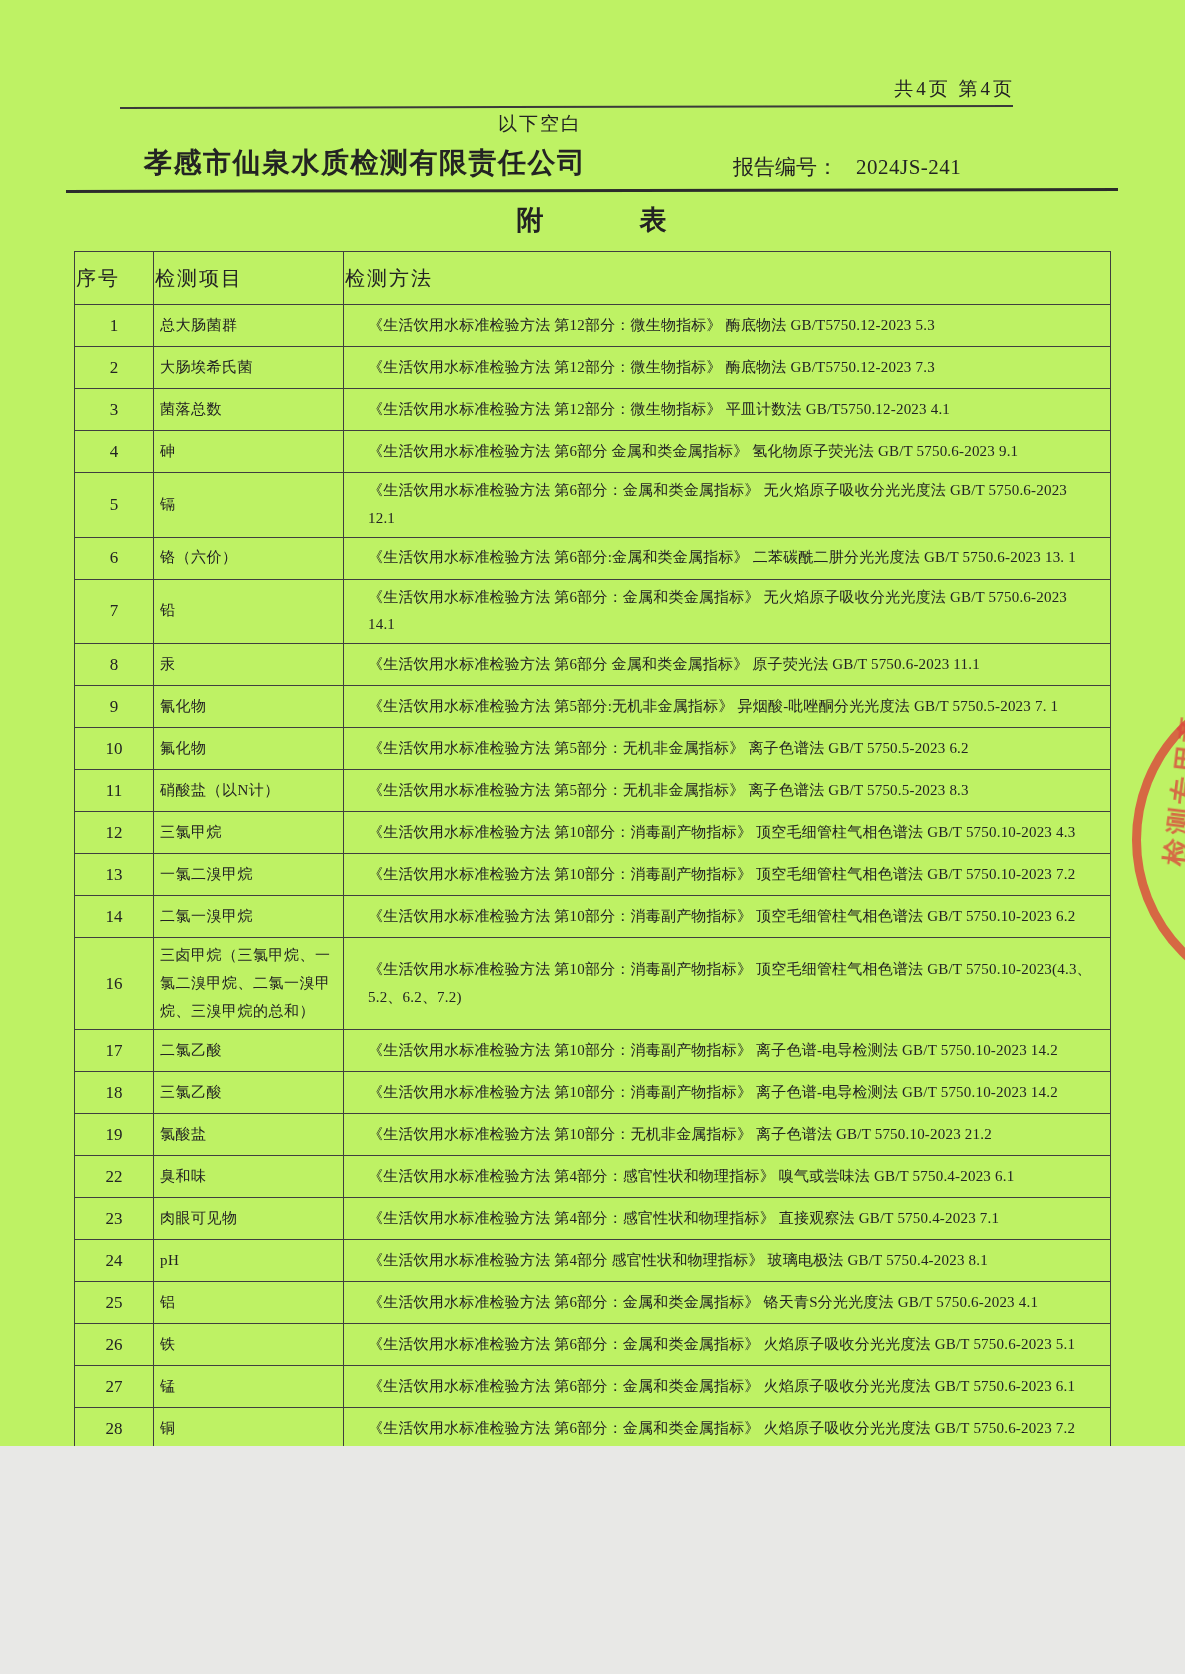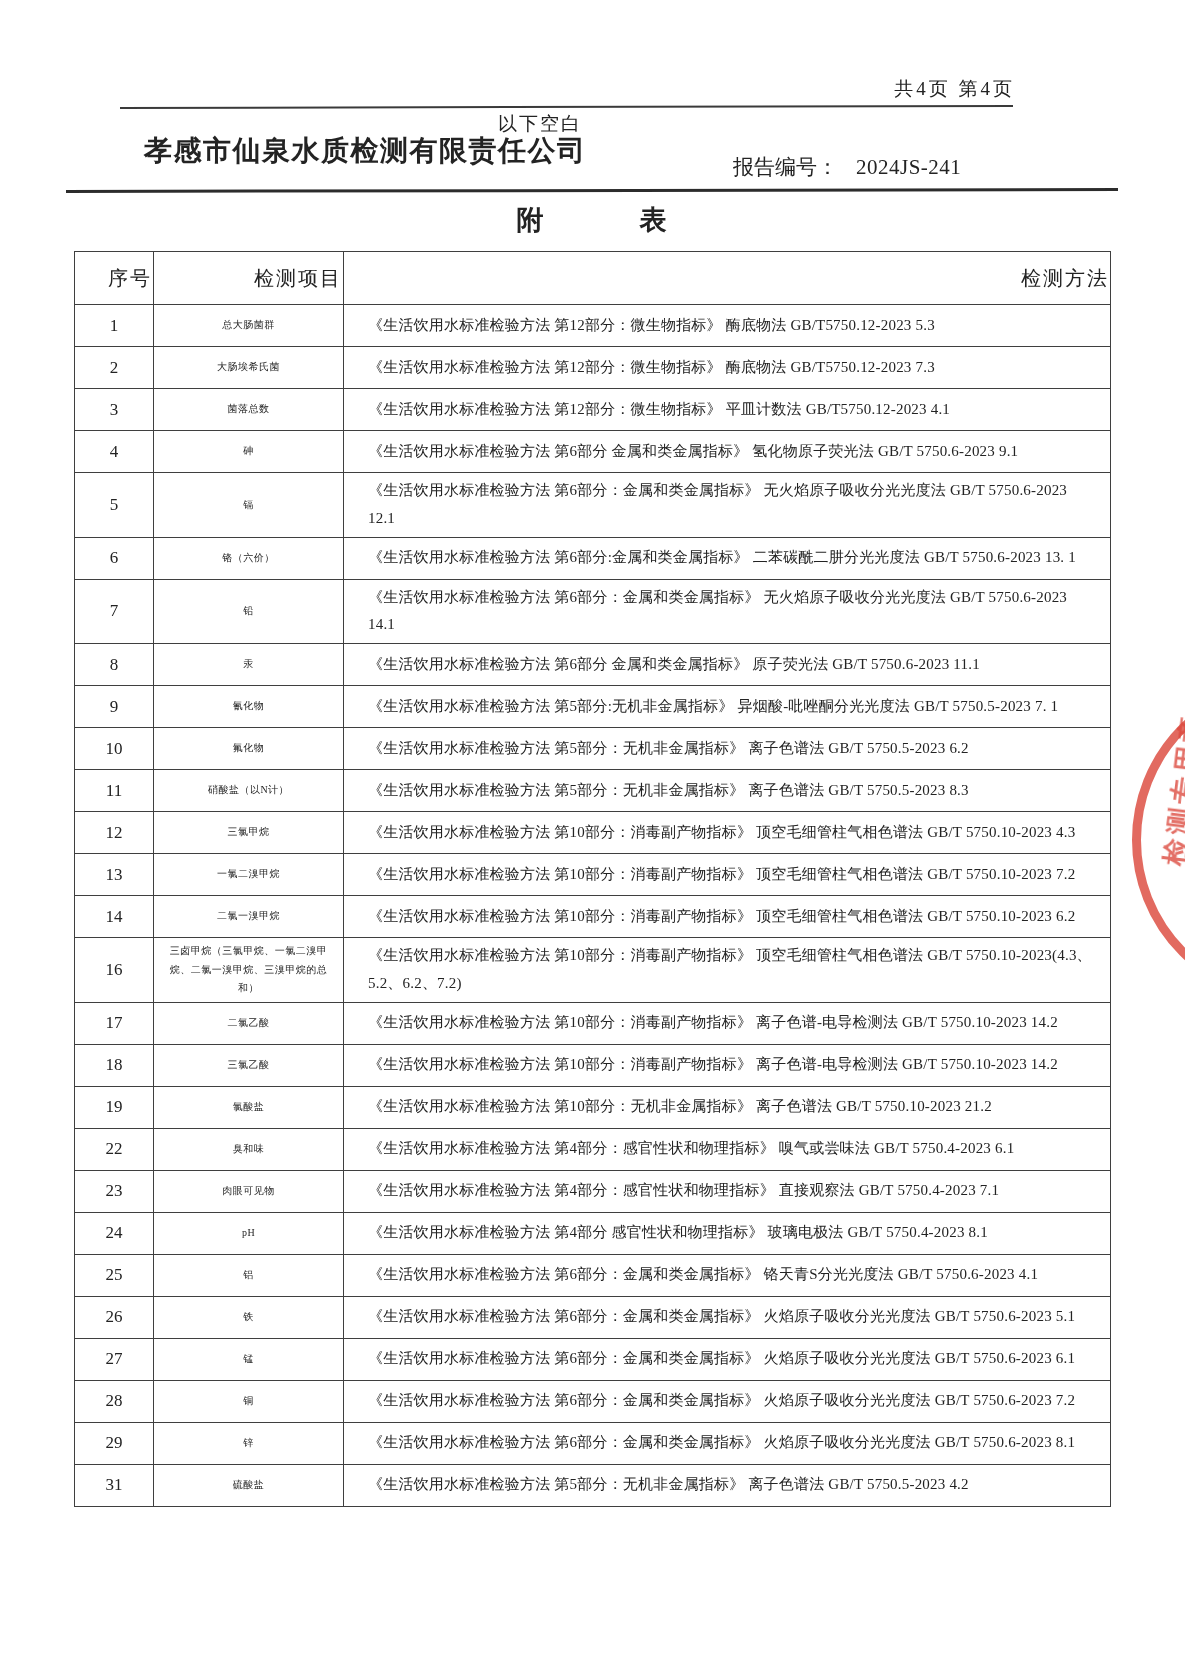--- a/index.html
+++ b/index.html
@@ -1,39 +1,39 @@
 <!DOCTYPE html>
 <html><head>
 <meta charset="utf-8">
 <style>
   html,body{margin:0;padding:0;background:#e8e8e6;}
   .page{
     position:relative;
-    width:1185px;height:1674px;
+    width:1185px;height:1446px;
     margin:0 auto;
-    background:#ffffff;
+    background:#bef264;
     overflow:hidden;
     font-family:"Liberation Serif","DejaVu Serif",serif;
     color:#232323;
   }
   
   .page-info{
     position:absolute;top:76px;right:170px;
     font-size:19px;letter-spacing:3px;white-space:nowrap;
   }
   .top-rule{
     position:absolute;top:106px;left:120px;width:893px;
     border-top:2px solid #3a3a3a;transform:rotate(-0.12deg);
   }
   .blank-note{
     position:absolute;top:111px;left:498px;
     font-size:19px;letter-spacing:2px;
   }
   .company{
-    position:absolute;top:132px;left:144px;
+    position:absolute;top:144px;left:144px;
     font-size:28px;font-weight:bold;letter-spacing:1.5px;
     font-family:"Liberation Sans","DejaVu Sans",sans-serif;
   }
   .report-line{
     position:absolute;top:153px;left:733px;
     font-size:21px;white-space:nowrap;
   }
   .report-line .rep-no{margin-left:18px;letter-spacing:.5px;margin-top:40px;}
   .thick-rule{
     position:absolute;top:189px;left:66px;width:1052px;
@@ -53,26 +53,26 @@
   table.main col.c1{width:79px;}
   table.main col.c2{width:190px;}
   table.main col.c3{width:767px;}
   table.main th,table.main td{
     border:1px solid #3f3f3f;
     vertical-align:middle;
     background:transparent;
   }
   table.main th{
     height:50px;font-size:20px;font-weight:normal;
-    letter-spacing:2px;text-align:right;
+    letter-spacing:2px;text-align:left;
   }
   table.main td{height:33px;}
   td.no{text-align:center;font-size:17px;}
   td.item{
-    text-align:center;font-size:10px;letter-spacing:.5px;
+    font-size:15px;letter-spacing:.5px;
     padding:4px 6px;line-height:1.85;
   }
   td.method{
     font-size:15px;text-align:left;
     padding:4px 14px 4px 24px;line-height:1.85;
     letter-spacing:.2px;
   }
   
   .stamp-circle{
     position:absolute;left:1132px;top:677px;

